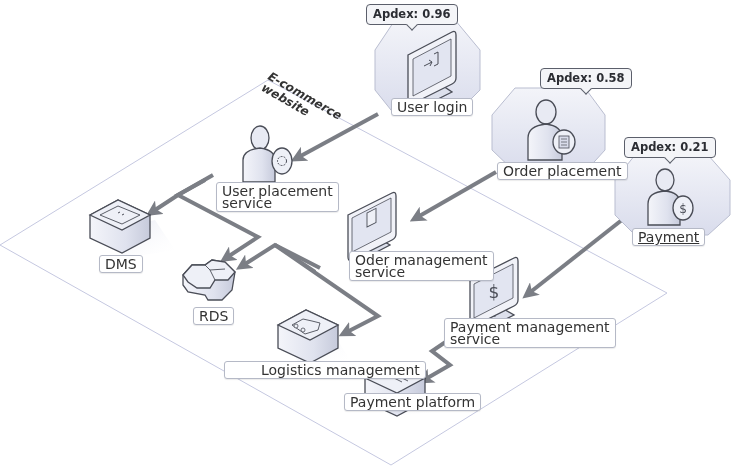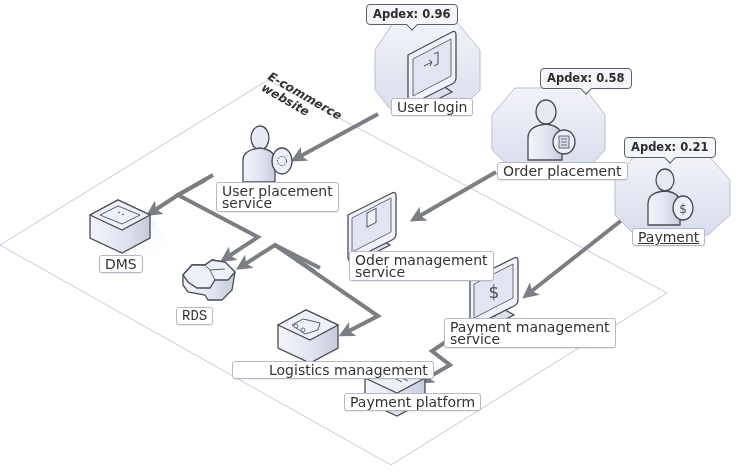--- a/index.html
+++ b/index.html
@@ -173,15 +173,15 @@
 </div>
 <div class="label-box" style="left:325px; top:251px;margin-left:24px;">
   <div>Oder management</div>
   <div>service</div>
 </div>
 <div class="label-box" style="left:444px; top:318px;">
   <div>Payment management</div>
   <div>service</div>
 </div>
 <div class="label-box" style="left:99px; top:255px;">DMS</div>
-<div class="label-box" style="left:176px; top:307px;font-family:Liberation Mono, monospace;">RDS</div>
-<div class="label-box" style="left:232px; top:361px;padding-left:36px;">Logistics management</div>
+<div class="label-box" style="left:193px; top:307px;">RDS</div>
+<div class="label-box" style="left:224px; top:361px;padding-left:36px;">Logistics management</div>
 <div class="label-box" style="left:344px; top:393px;">Payment platform</div>
 
 </body></html>

